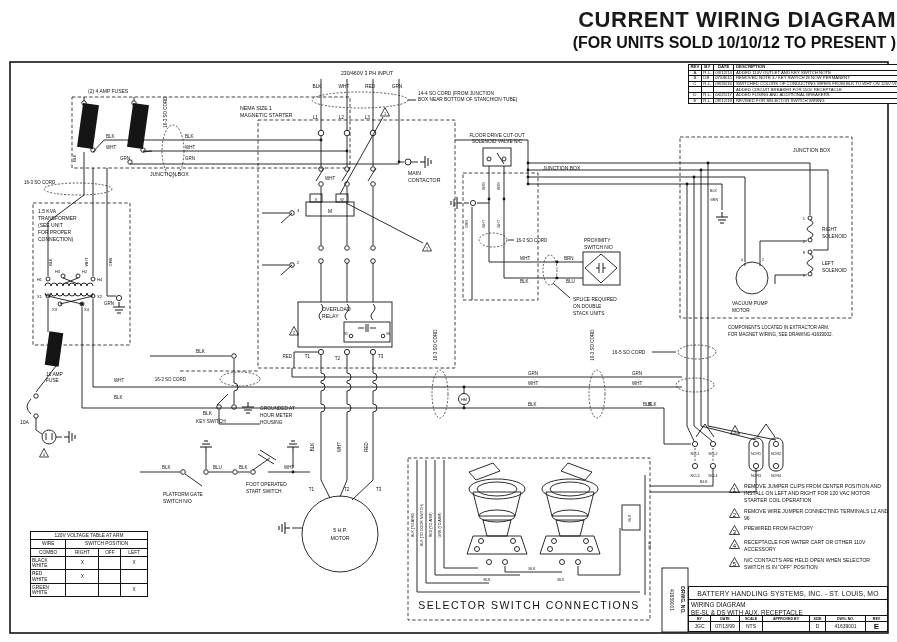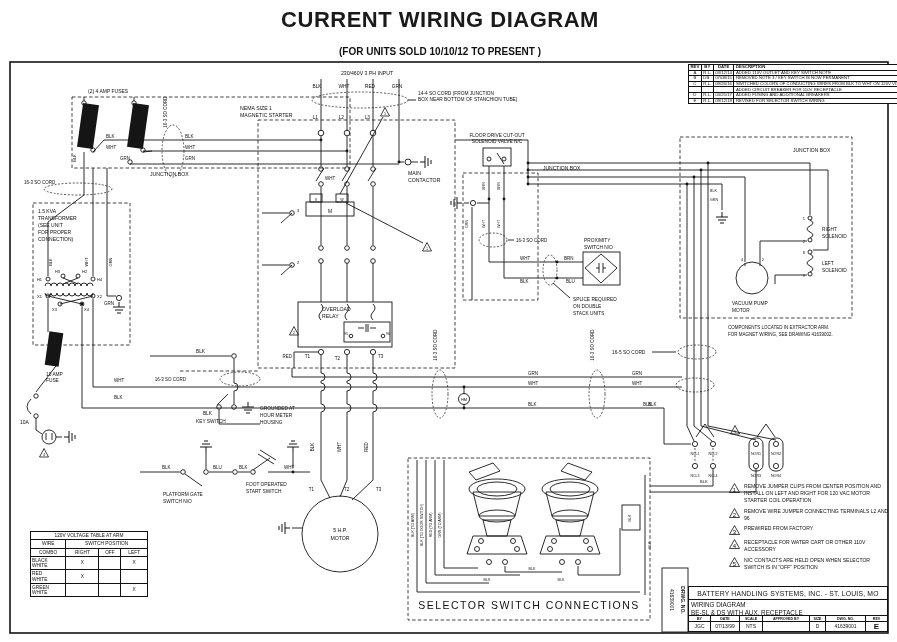--- a/index.html
+++ b/index.html
@@ -1,21 +1,21 @@
 <!DOCTYPE html>
 <html><head>
 <meta charset="utf-8">
 <style>
 *{box-sizing:border-box;margin:0;padding:0}
 body{background:#fff}
 .canvas{position:relative;width:897px;height:642px;background:#fff;overflow:hidden;
   font-family:"Liberation Sans",sans-serif;color:#111}
-.hdr{position:absolute;top:7px;left:0;width:880px;text-align:center}
+.hdr{position:absolute;top:7px;left:16px;width:880px;text-align:right}
 .hdr h1{font-size:22px;font-weight:bold;letter-spacing:.5px;color:#1a1a1a}
-.hdr h2{font-size:10px;font-weight:bold;margin-top:13px}
+.hdr h2{font-size:16px;font-weight:bold;margin-top:1px}
 svg{position:absolute;left:0;top:0}
 svg text{font-family:"Liberation Sans",sans-serif;fill:#111;font-size:6px}
 .w{stroke:#151515;fill:none;stroke-width:.9}
 .w2{stroke:#151515;fill:none;stroke-width:1.6}
 .dsh{stroke:#151515;fill:none;stroke-width:.8;stroke-dasharray:3.5,2.2}
 .dsh2{stroke:#151515;fill:none;stroke-width:.7;stroke-dasharray:2,1.6}
 .blk{fill:#151515;stroke:none}
 .t5{font-size:5px}.t45{font-size:4.5px}.t4{font-size:4px}.t36{font-size:3.6px}
 .t52{font-size:5.2px}.t48{font-size:4.8px}
 .mid{text-anchor:middle}.end{text-anchor:end}

